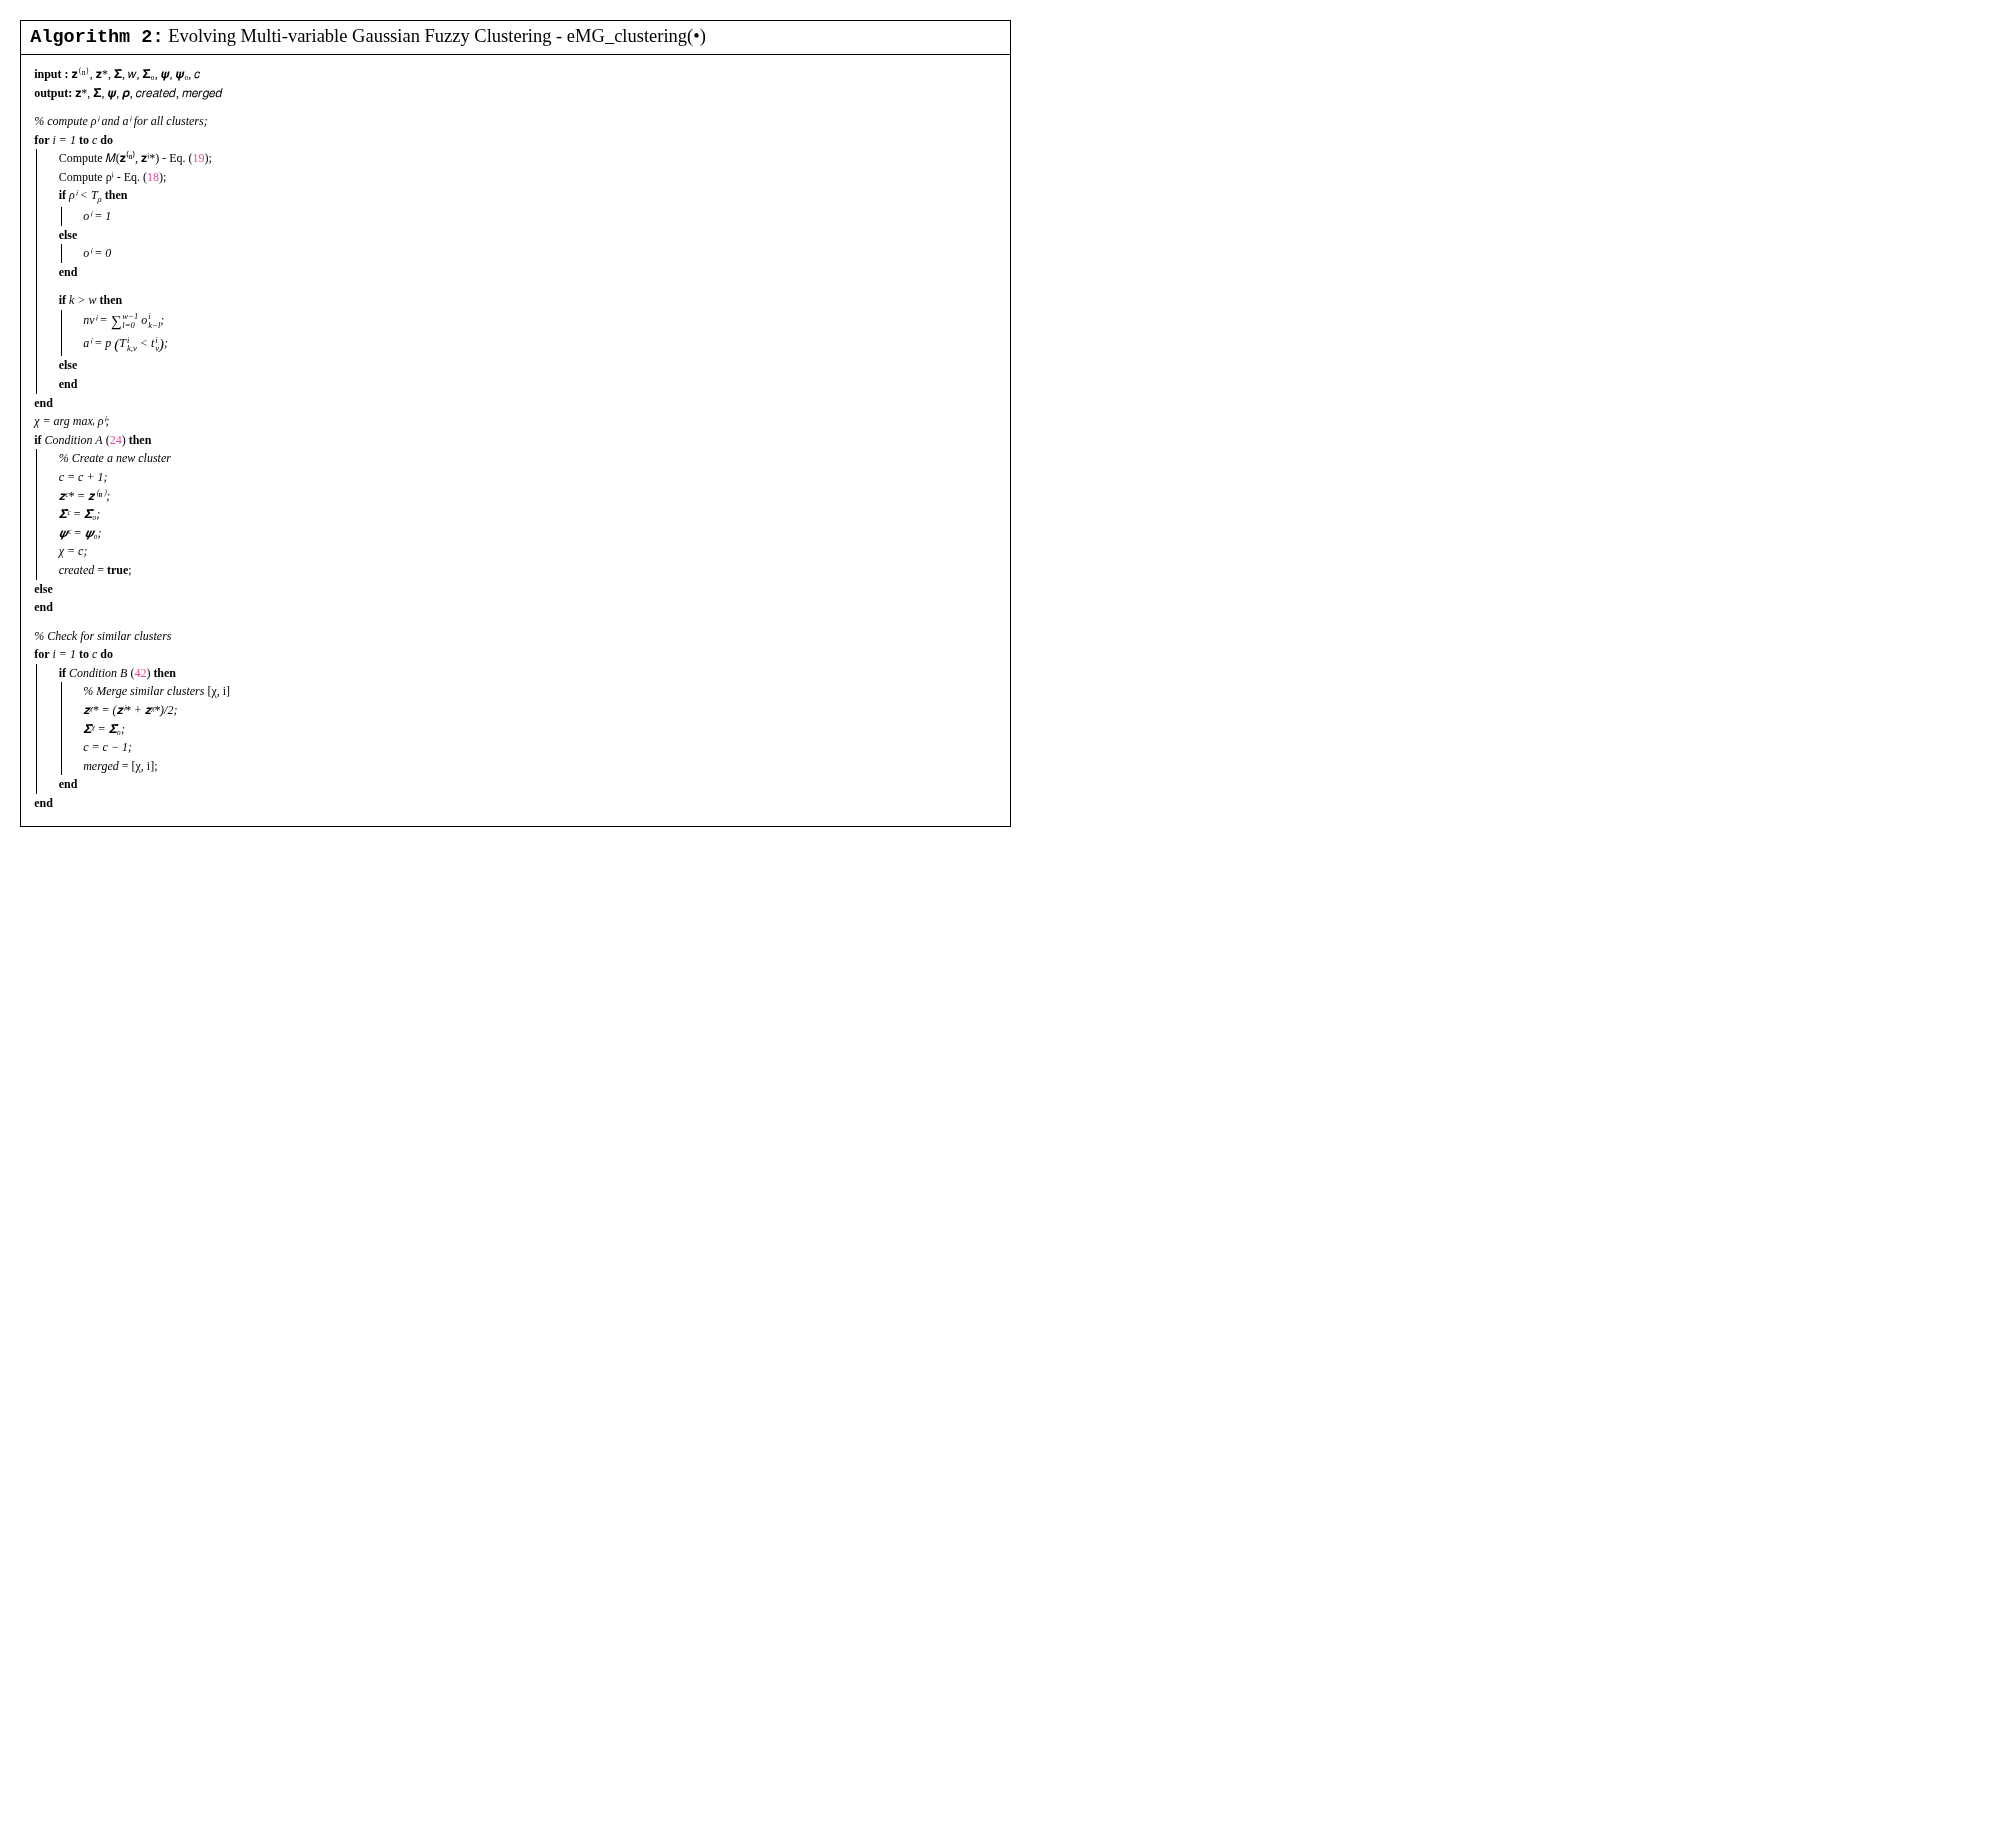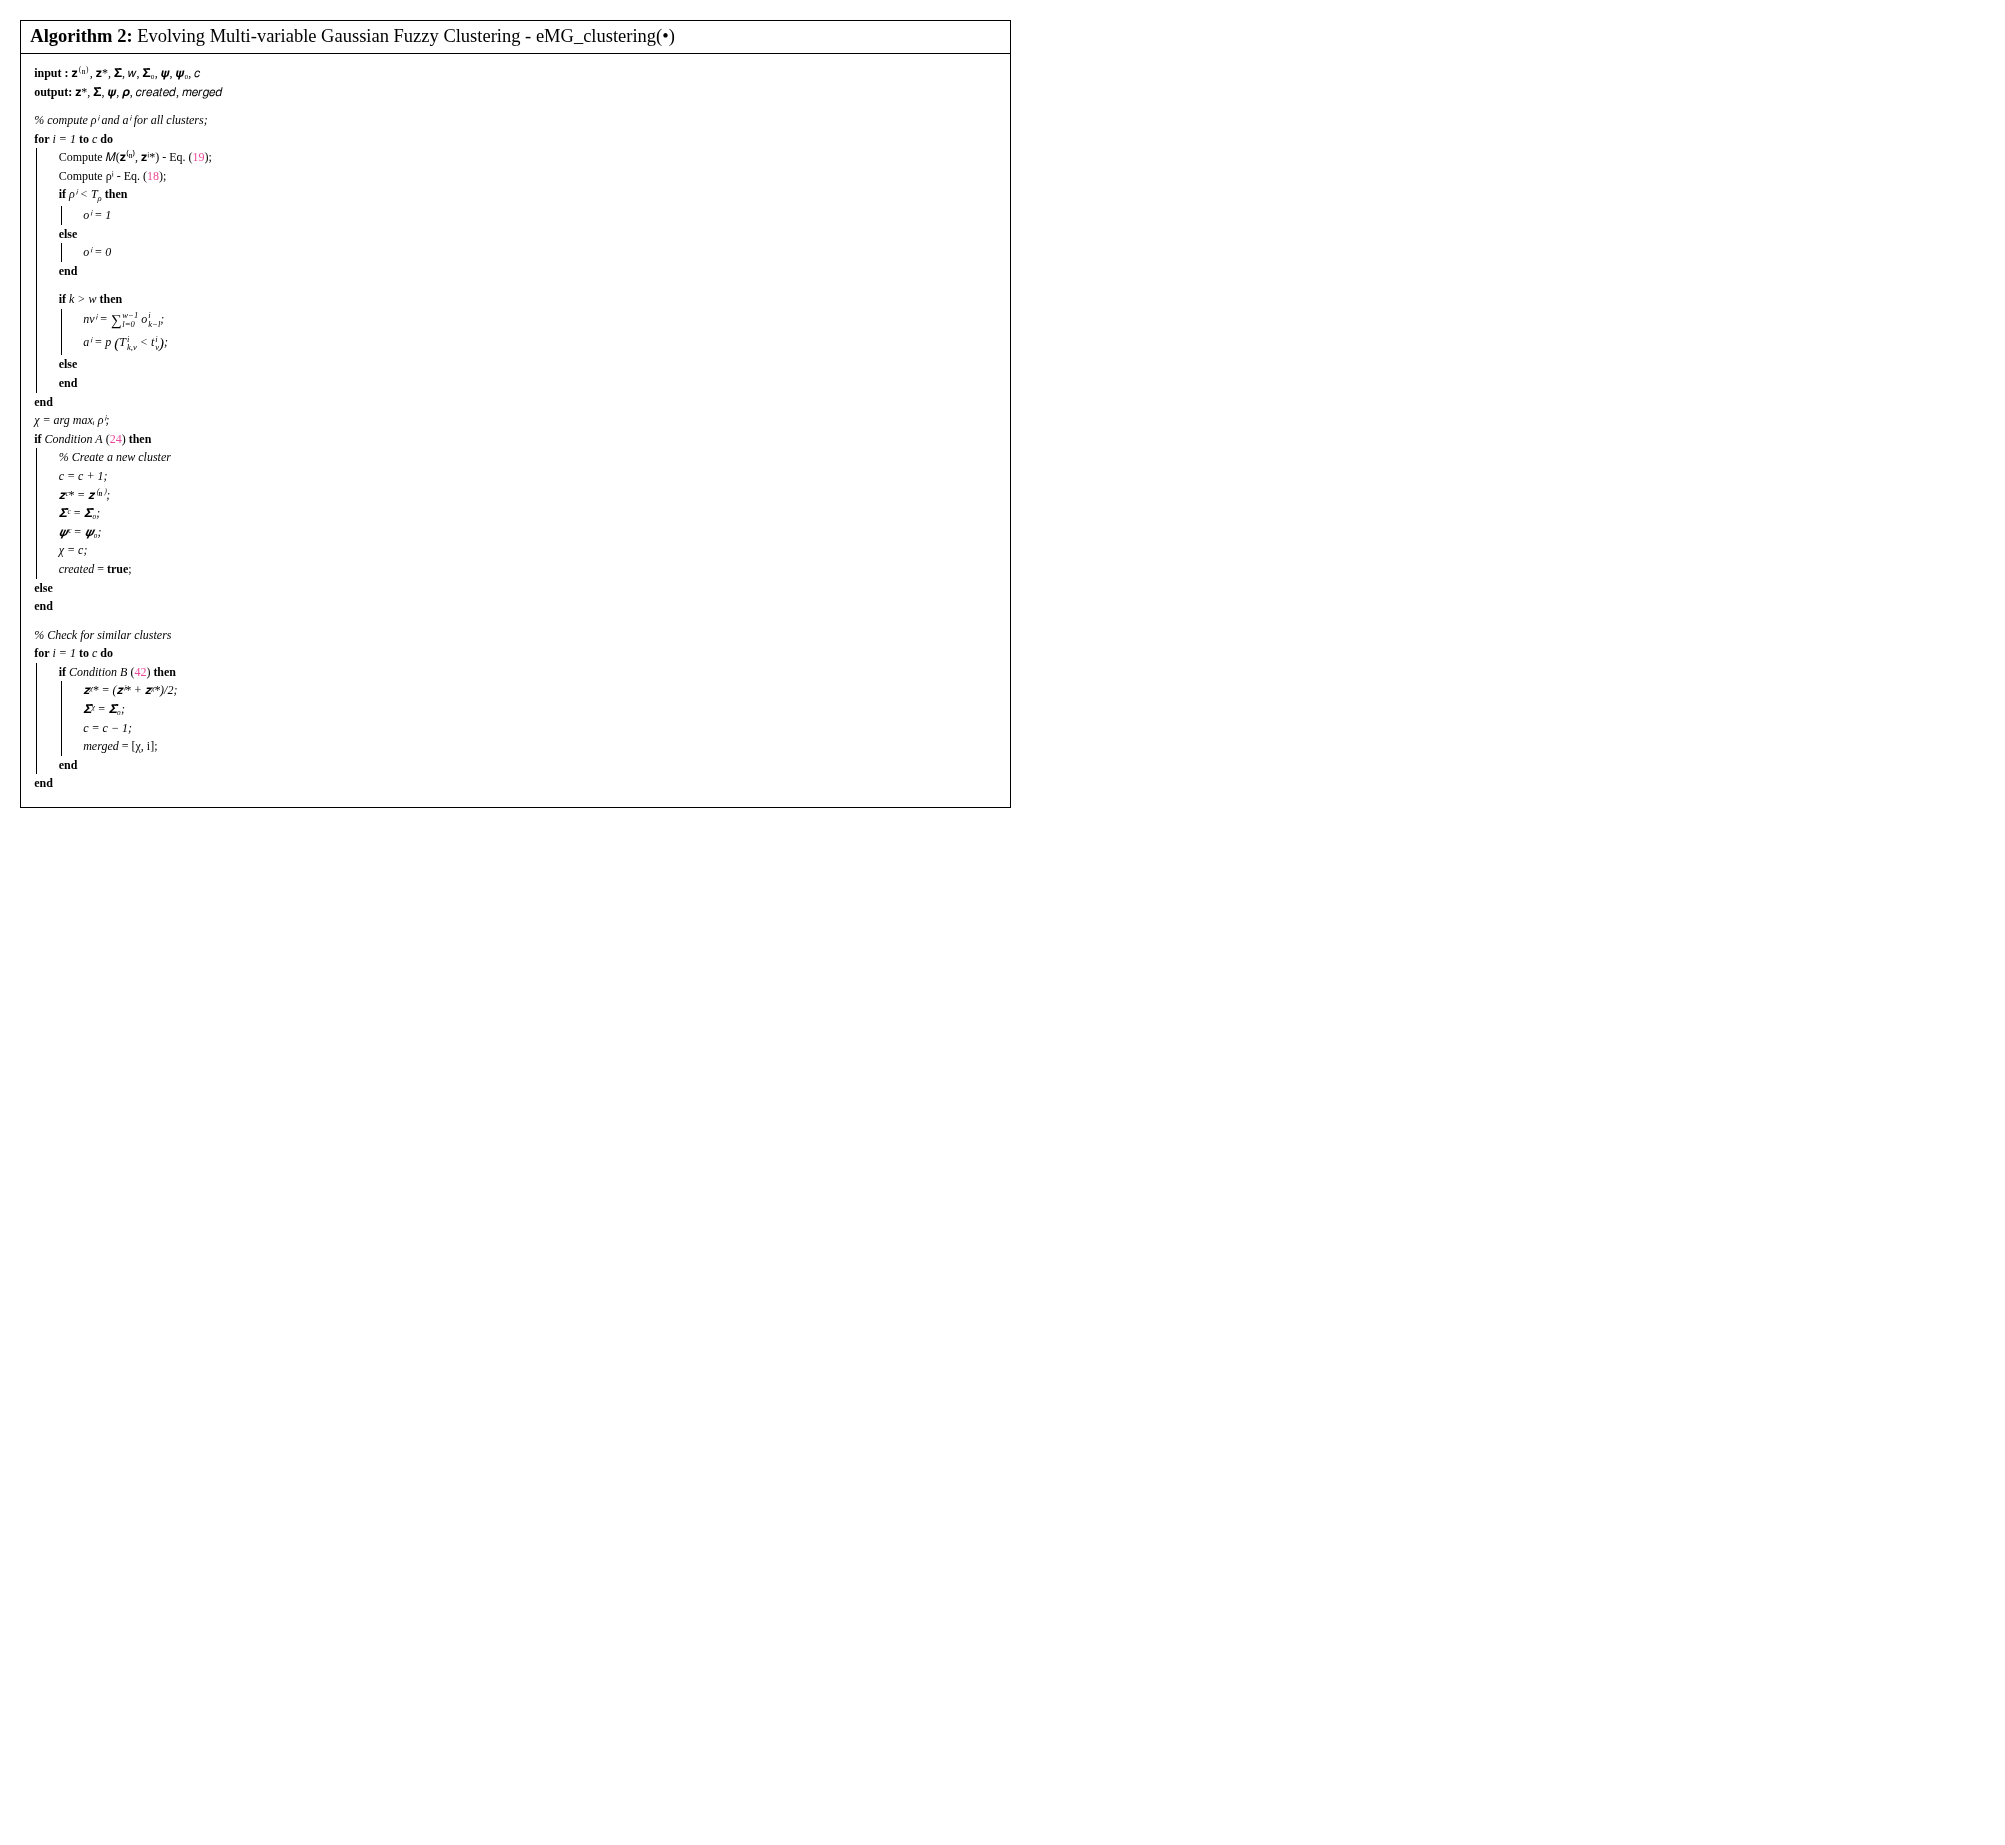--- a/index.html
+++ b/index.html
@@ -14,20 +14,21 @@
     width: 991px;
     box-sizing: border-box;
   }
   .algo-title {
     border-bottom: 1.5px solid #000;
     padding: 5.9px 9.8px;
     font-size: 18.5px;
   }
   .algo-title .num {
     font-weight: bold;
+    font-family: Liberation Mono, monospace;
   }
   .algo-body {
     padding: 9.8px 13.7px 13.7px 13.7px;
     font-size: 12px;
     line-height: 1.55;
   }
   .kw {
     font-weight: bold;
   }
   .it {
@@ -166,20 +167,23 @@
       <span class="it">c</span>
       <span class="kw">do</span>
     </div>
     <div class="blk">
       <div class="row">
         <span class="kw">if</span>
         <span class="it">Condition B</span><span> (</span><span class="link">42</span><span>)</span>
         <span class="kw">then</span>
       </div>
       <div class="blk">
+        <div class="row it">
+          <span>% Merge similar clusters</span><span style="font-style:normal"> [χ, i]</span>
+        </div>
         <div class="row it">𝐳ᵡ* = (𝐳ⁱ* + 𝐳ᵡ*)/2;</div>
         <div class="row it">𝚺̂ᵡ = 𝚺̂₀;</div>
         <div class="row it">c = c − 1;</div>
         <div class="row">
           <span class="it">merged</span><span> = [χ, i];</span>
         </div>
       </div>
       <div class="row"><span class="kw">end</span></div>
     </div>
     <div class="row"><span class="kw">end</span></div>

